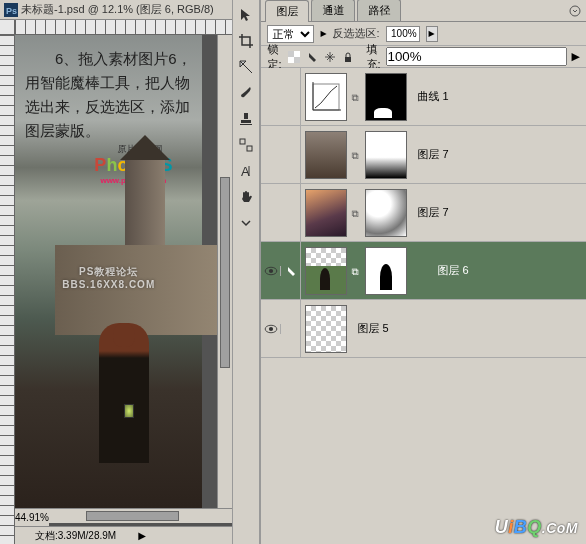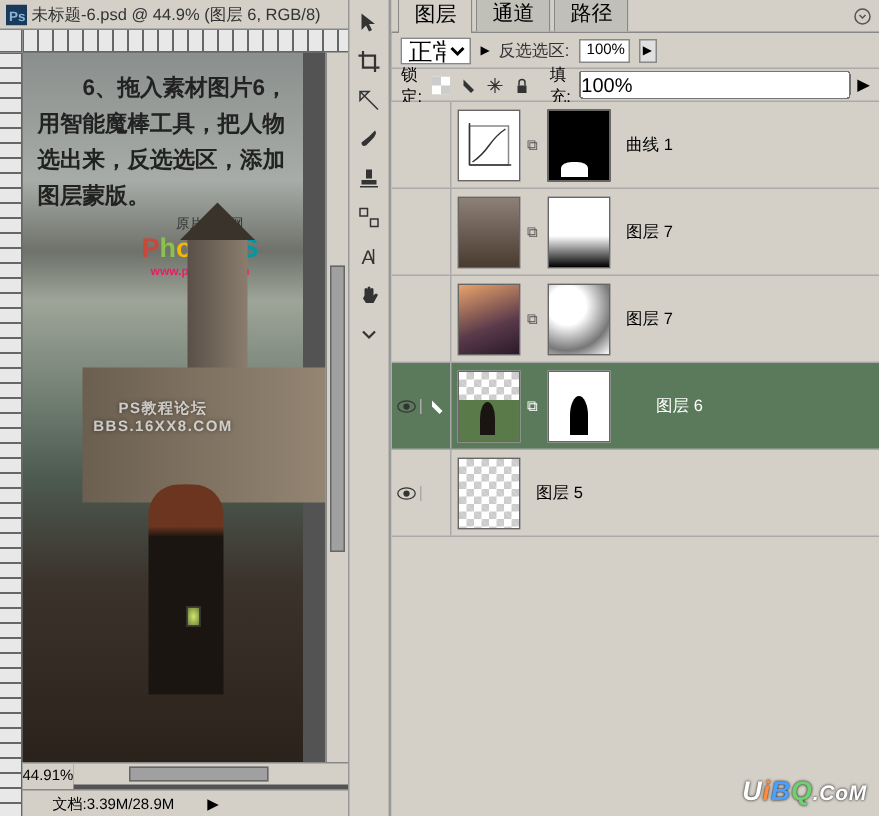--- a/index.html
+++ b/index.html
@@ -9,21 +9,21 @@
 .doc-tab { background: #d4d0c8; height: 20px; display: flex; align-items: center; padding: 0 4px; font-size: 11px; color: #333; border-bottom: 1px solid #888; }
 .doc-tab svg { margin-right: 3px; }
 .doc-canvas-wrap { flex: 1; display: flex; position: relative; }
 .ruler-v { width: 15px; background: #e8e8e8; border-right: 1px solid #666; background-image: repeating-linear-gradient(180deg, #666 0, #666 1px, transparent 1px, transparent 10px); }
 .ruler-h { height: 15px; background: #e8e8e8; border-bottom: 1px solid #666; background-image: repeating-linear-gradient(90deg, #666 0, #666 1px, transparent 1px, transparent 10px); }
 .ruler-corner { width: 15px; height: 15px; background: #e8e8e8; border-right: 1px solid #666; border-bottom: 1px solid #666; }
 .canvas-col { flex: 1; display: flex; flex-direction: column; }
 .canvas-scroll { flex:1; background:#535353; display:flex; position:relative; }
 .canvas-view { flex:1; position:relative; overflow:hidden; }
 .artwork { position:absolute; left:0; top:0; right:15px; bottom:0; background: linear-gradient(180deg, #8a8f8d 0%, #a8aca8 18%, #6e726a 28%, #9ea498 35%, #7d8a7d 45%, #4d5a50 60%, #3a322b 75%, #2b221c 100%); }
-.art-text { position:absolute; top:12px; left:10px; right:10px; font-size:15px; color:#222; font-weight:bold; line-height:1.6; font-family: "SimHei", "Microsoft YaHei", sans-serif; }
+.art-text { position:absolute; top:12px; left:10px; right:10px; font-size:15px; color:#222; font-weight:normal; line-height:1.6; font-family: "SimHei", "Microsoft YaHei", sans-serif; }
 .art-logo { position:absolute; top:120px; right:30px; font-size:18px; font-weight:bold; }
 .art-logo .p { color:#c84839; } .art-logo .h { color:#8bc34a; } .art-logo .o1 { color:#f5b800; } .art-logo .t { color:#1e88e5; } .art-logo .o2 { color:#e91e63; } .art-logo .ps { color:#0097a7; }
 .art-logo-sub { position:absolute; top:108px; right:40px; font-size:9px; color:#333; }
 .watermark { position:absolute; top:230px; left:50%; transform:translateX(-50%); font-size:10px; color:rgba(255,255,255,0.7); text-align:center; font-weight:bold; letter-spacing:1px; text-shadow:0 0 3px rgba(0,0,0,0.5); }
 .castle { position:absolute; top:120px; left:20px; width:200px; height:200px; }
 .castle-tower { position:absolute; top:0; left:90px; width:40px; height:120px; background:linear-gradient(90deg,#5a5048,#8a7d6e); border-radius:4px 4px 0 0; }
 .castle-tower::before { content:''; position:absolute; top:-20px; left:-5px; width:0; height:0; border-left:25px solid transparent; border-right:25px solid transparent; border-bottom:25px solid #3a332b; }
 .castle-body { position:absolute; top:90px; left:20px; width:190px; height:90px; background:linear-gradient(90deg,#6b5f50,#9a8c78); }
 .figure { position:absolute; bottom:45px; left:50%; transform:translateX(-20%); width:50px; height:140px; background:linear-gradient(180deg,#6b3520 0%,#6b3520 20%,#1a1510 25%,#1a1510 100%); border-radius:20px 20px 0 0; }
 .figure::before { content:''; position:absolute; top:0; left:14px; width:22px; height:24px; background:#6b3520; border-radius:50% 50% 40% 40%; }
@@ -31,26 +31,26 @@
 .scroll-v { width:15px; background:#d4d0c8; border-left:1px solid #888; position:relative; }
 .scroll-v::before { content:''; position:absolute; top:30%; left:2px; right:2px; height:40%; background:#a0a0a0; border:1px solid #666; }
 .doc-status { height:18px; background:#d4d0c8; display:flex; align-items:center; font-size:10px; border-top:1px solid #888; }
 .doc-status .info { padding:0 20px; }
 .scroll-h { height:15px; background:#d4d0c8; border-top:1px solid #888; flex:1; position:relative; }
 .scroll-h::before { content:''; position:absolute; left:20%; top:2px; bottom:2px; width:50%; background:#a0a0a0; border:1px solid #666; }
 .toolbar-v { width:28px; background:#d4d0c8; border-left:1px solid #999; border-right:1px solid #999; display:flex; flex-direction:column; padding-top:2px; }
 .tool-btn { width:26px; height:24px; margin:1px auto; display:flex; align-items:center; justify-content:center; border:1px solid transparent; cursor:pointer; }
 .tool-btn svg { width:16px; height:16px; }
 .panel-area { flex:1; background:#d4d0c8; display:flex; flex-direction:column; border-left:1px solid #999; }
-.panel-tabs { display:flex; height:22px; background:#d4d0c8; border-bottom:1px solid #888; font-size:14px; align-items:flex-end; padding-left:4px; gap:2px; }
+.panel-tabs { display:flex; height:22px; background:#d4d0c8; border-bottom:1px solid #888; font-size:11px; align-items:flex-end; padding-left:4px; gap:2px; }
 .panel-tab { padding:3px 10px; background:#c0c0b8; border:1px solid #888; border-bottom:none; border-radius:3px 3px 0 0; cursor:pointer; }
 .panel-tab.active { background:#d4d0c8; position:relative; top:1px; }
 .panel-menu { position:absolute; right:4px; top:4px; cursor:pointer; }
 .panel-controls { height:24px; display:flex; align-items:center; padding:0 6px; gap:6px; font-size:11px; border-bottom:1px solid #aaa; }
-.panel-controls select { font-size:16px; height:18px; width:47px; border:1px solid #888; background:#fff; }
+.panel-controls select { font-size:11px; height:18px; width:47px; border:1px solid #888; background:#fff; }
 .panel-controls .ctrl-label { color:#333; }
 .panel-controls .pct-input { width:34px; height:16px; font-size:10px; border:1px solid #888; text-align:right; padding-right:2px; }
 .panel-controls .pct-arrow { width:12px; height:16px; background:#e0e0e0; border:1px solid #888; display:flex; align-items:center; justify-content:center; font-size:8px; }
 .panel-lock-row { height:22px; display:flex; align-items:center; padding:0 6px; gap:5px; font-size:11px; border-bottom:1px solid #aaa; }
 .lock-icons { display:flex; gap:2px; }
 .lock-ic { width:16px; height:16px; display:flex; align-items:center; justify-content:center; border:1px solid transparent; }
 .layers-list { flex:1; overflow-y:auto; background:#d4d0c8; }
 .layer-row { display:flex; align-items:center; min-height:58px; border-bottom:1px solid #aaa; position:relative; }
 .layer-row.selected { background:#5b7a5b; color:#fff; }
 .vis-col { width:20px; height:100%; border-right:1px solid #aaa; display:flex; align-items:center; justify-content:center; }
@@ -73,21 +73,21 @@
 <body>
 
 <div class="main-container">
 
   <div class="doc-area">
     <div class="doc-tab">
       <svg width="14" height="14">
           <rect width="14" height="14" fill="#1a3a5c"></rect>
           <text x="2" y="11" fill="#8ab4d8" font-size="9" font-weight="bold">Ps</text>
         </svg>
-      <span>未标题-6.psd @ 44.9% (图层 6, RGB/8)</span>
+      <span>未标题-1.psd @ 12.1% (图层 6, RGB/8)</span>
     </div>
     <div style="display:flex;">
       <div class="ruler-corner"></div>
       <div class="ruler-h" style="flex:1"></div>
     </div>
     <div class="doc-canvas-wrap">
       <div class="ruler-v"></div>
       <div class="canvas-col">
         <div class="canvas-scroll">
           <div class="canvas-view">

